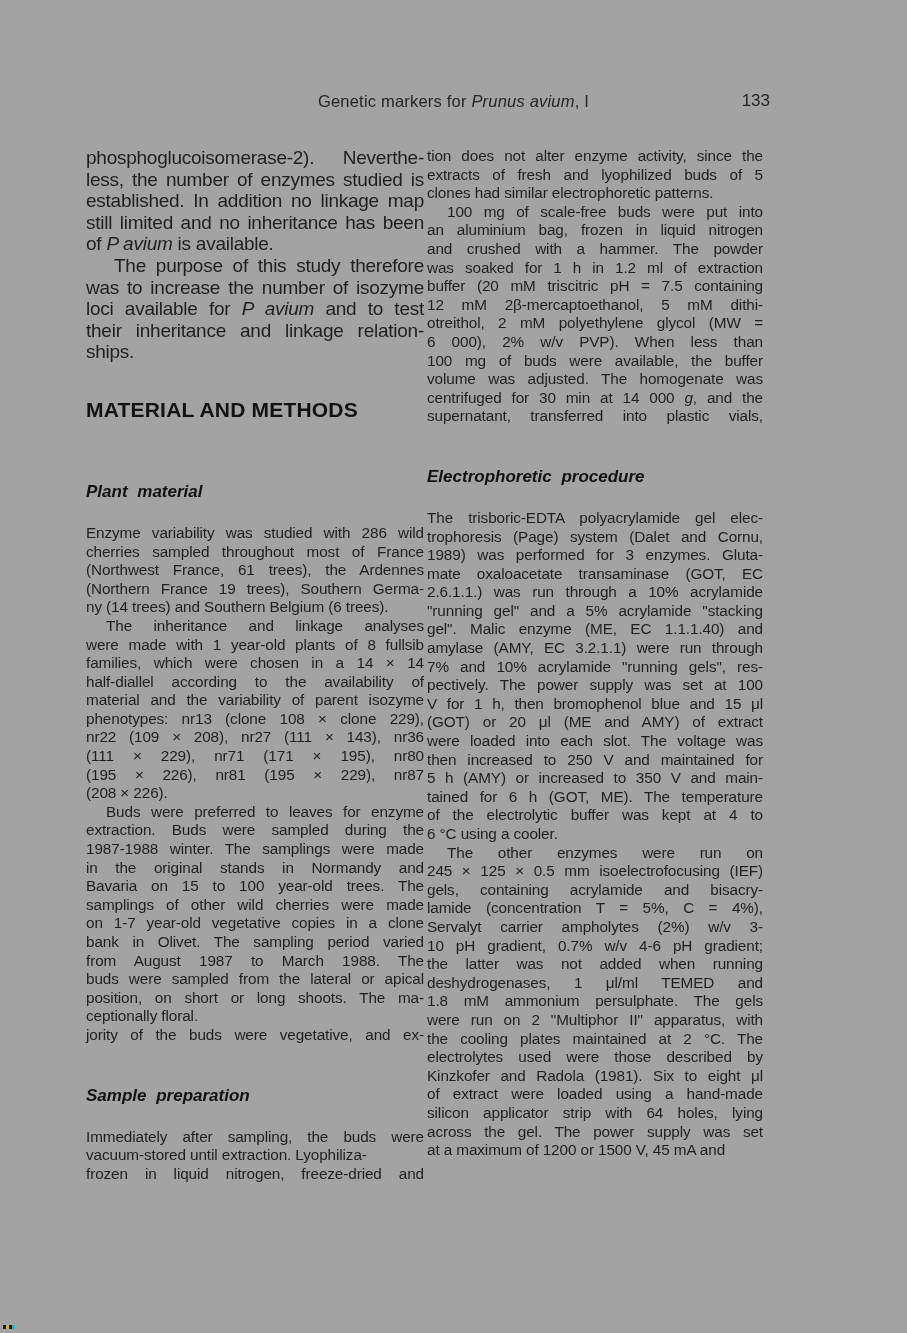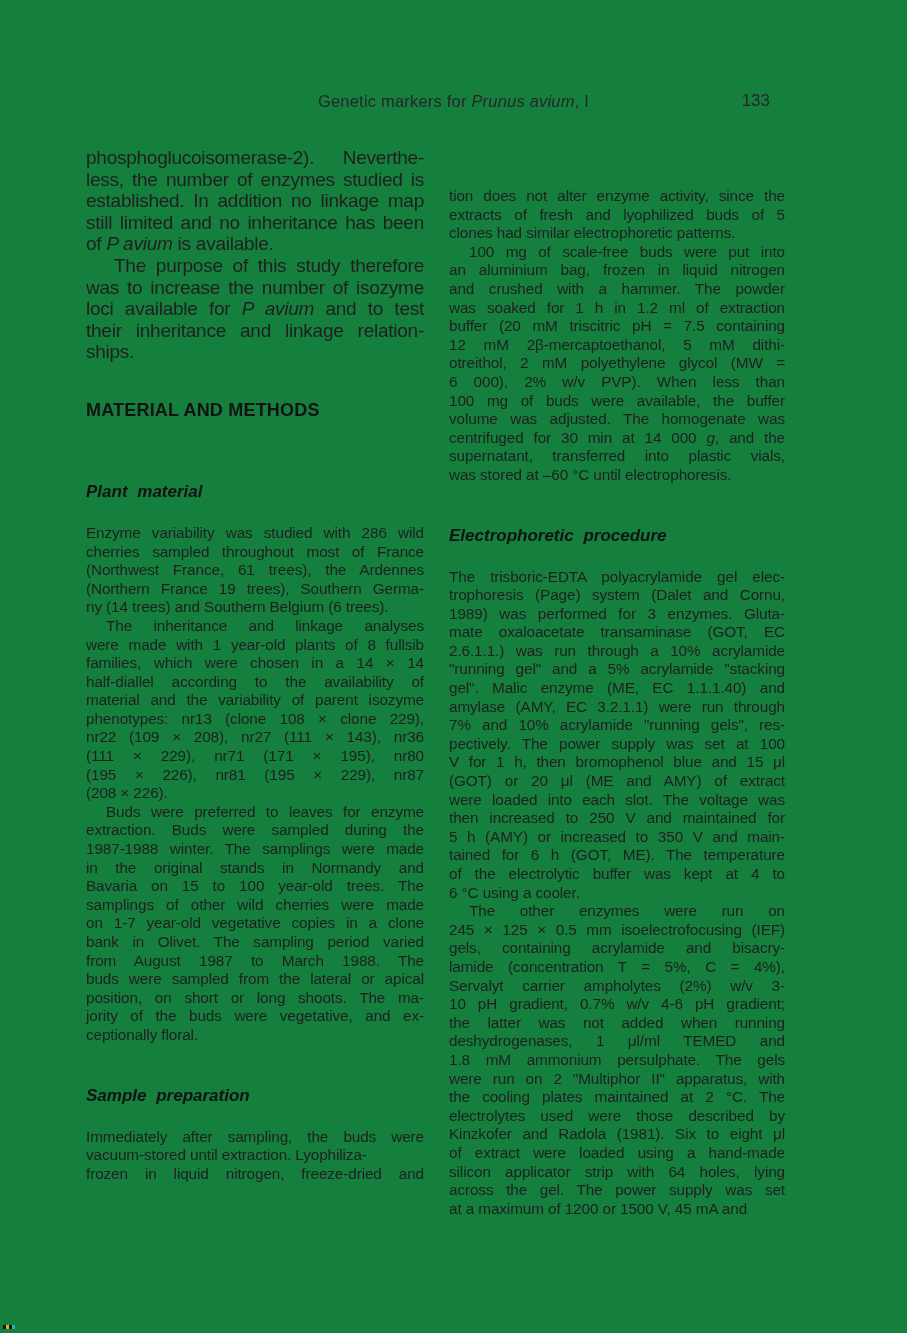--- a/index.html
+++ b/index.html
@@ -11,43 +11,43 @@
     font-family:"Liberation Sans",sans-serif;
     color:#1f1f1f;
   }
   
   .running-head{position:absolute;top:92px;left:0;width:907px;height:20px;}
   .rh-title{position:absolute;left:0;right:0;text-align:center;font-size:16.5px;line-height:18px;color:#262626;letter-spacing:.2px;}
   .page-num{position:absolute;top:0;right:137px;font-size:17px;line-height:18px;color:#262626;}
   
   .col{position:absolute;top:147px;}
   .col-left{left:86px;width:338px;}
-  .col-right{left:449px;width:336px;margin-top:40px;}
+  .col-right{left:427px;width:336px;}
   
-  .h1{font-weight:bold;font-size:18px;line-height:22px;letter-spacing:.2px;color:#121212;margin:36px 0 0;}
+  .h1{font-weight:bold;font-size:21px;line-height:22px;letter-spacing:.2px;color:#121212;margin:36px 0 0;}
   .h2{font-weight:bold;font-style:italic;font-size:17px;line-height:21px;word-spacing:5px;color:#121212;margin:40px 0 0;}
   .h1 + .h2{margin-top:60px;}
   .para{margin:0;}
   .h1 + .para,.h2 + .para{margin-top:22px;}
   .para.lg{font-size:19px;letter-spacing:-.25px;}
   .para.lg .ln{line-height:21.6px;}
   .para.sm{font-size:15.3px;letter-spacing:-.1px;}
   .para.sm .ln{line-height:18.6px;}
   .ln{text-align:justify;text-align-last:justify;}
   .ln.last{text-align-last:left;}
   .para.indent .ln:first-child{text-indent:20px;}
   .para.lg.indent .ln:first-child{text-indent:28px;}
   
   .artifact{position:absolute;left:3px;bottom:4px;height:4px;display:flex;}
   .artifact span{display:block;width:3px;height:4px;}
 </style>
 </head>
 <body>
 
-<div class="page" style="background: #15803d; color: rgb(31, 31, 31);">
+<div class="page" style="background: #a3a3a3; color: rgb(31, 31, 31);">
 
   <div class="running-head">
     <div class="rh-title"><span>Genetic markers for </span><i>Prunus avium</i><span>, I</span></div>
     <div class="page-num">133</div>
   </div>
 
   <div class="col col-left">
       <div class="para lg">
         <div class="ln">phosphoglucoisomerase-2). Neverthe-</div>
         <div class="ln">less, the number of enzymes studied is</div>
@@ -88,22 +88,22 @@
         <div class="ln">extraction. Buds were sampled during the</div>
         <div class="ln">1987-1988 winter. The samplings were made</div>
         <div class="ln">in the original stands in Normandy and</div>
         <div class="ln">Bavaria on 15 to 100 year-old trees. The</div>
         <div class="ln">samplings of other wild cherries were made</div>
         <div class="ln">on 1-7 year-old vegetative copies in a clone</div>
         <div class="ln">bank in Olivet. The sampling period varied</div>
         <div class="ln">from August 1987 to March 1988. The</div>
         <div class="ln">buds were sampled from the lateral or apical</div>
         <div class="ln">position, on short or long shoots. The ma-</div>
+        <div class="ln last">ceptionally floral.</div>
         <div class="ln">jority of the buds were vegetative, and ex-</div>
-        <div class="ln last">ceptionally floral.</div>
       </div>
       <div class="h2">Sample preparation</div>
       <div class="para sm">
         <div class="ln">Immediately after sampling, the buds were</div>
         <div class="ln last">vacuum-stored until extraction. Lyophiliza-</div>
         <div class="ln">frozen in liquid nitrogen, freeze-dried and</div>
       </div>
     </div>
   <div class="col col-right">
       <div class="para sm">
@@ -117,21 +117,20 @@
         <div class="ln">and crushed with a hammer. The powder</div>
         <div class="ln">was soaked for 1 h in 1.2 ml of extraction</div>
         <div class="ln">buffer (20 mM triscitric pH = 7.5 containing</div>
         <div class="ln">12 mM 2β-mercaptoethanol, 5 mM dithi-</div>
         <div class="ln">otreithol, 2 mM polyethylene glycol (MW =</div>
         <div class="ln">6 000), 2% w/v PVP). When less than</div>
         <div class="ln">100 mg of buds were available, the buffer</div>
         <div class="ln">volume was adjusted. The homogenate was</div>
         <div class="ln">centrifuged for 30 min at 14 000 <i>g</i>, and the</div>
         <div class="ln">supernatant, transferred into plastic vials,</div>
-        <div class="ln last">was stored at –60 °C until electrophoresis.</div>
       </div>
       <div class="h2">Electrophoretic procedure</div>
       <div class="para sm">
         <div class="ln">The trisboric-EDTA polyacrylamide gel elec-</div>
         <div class="ln">trophoresis (Page) system (Dalet and Cornu,</div>
         <div class="ln">1989) was performed for 3 enzymes. Gluta-</div>
         <div class="ln">mate oxaloacetate transaminase (GOT, EC</div>
         <div class="ln">2.6.1.1.) was run through a 10% acrylamide</div>
         <div class="ln">"running gel" and a 5% acrylamide "stacking</div>
         <div class="ln">gel". Malic enzyme (ME, EC 1.1.1.40) and</div>

